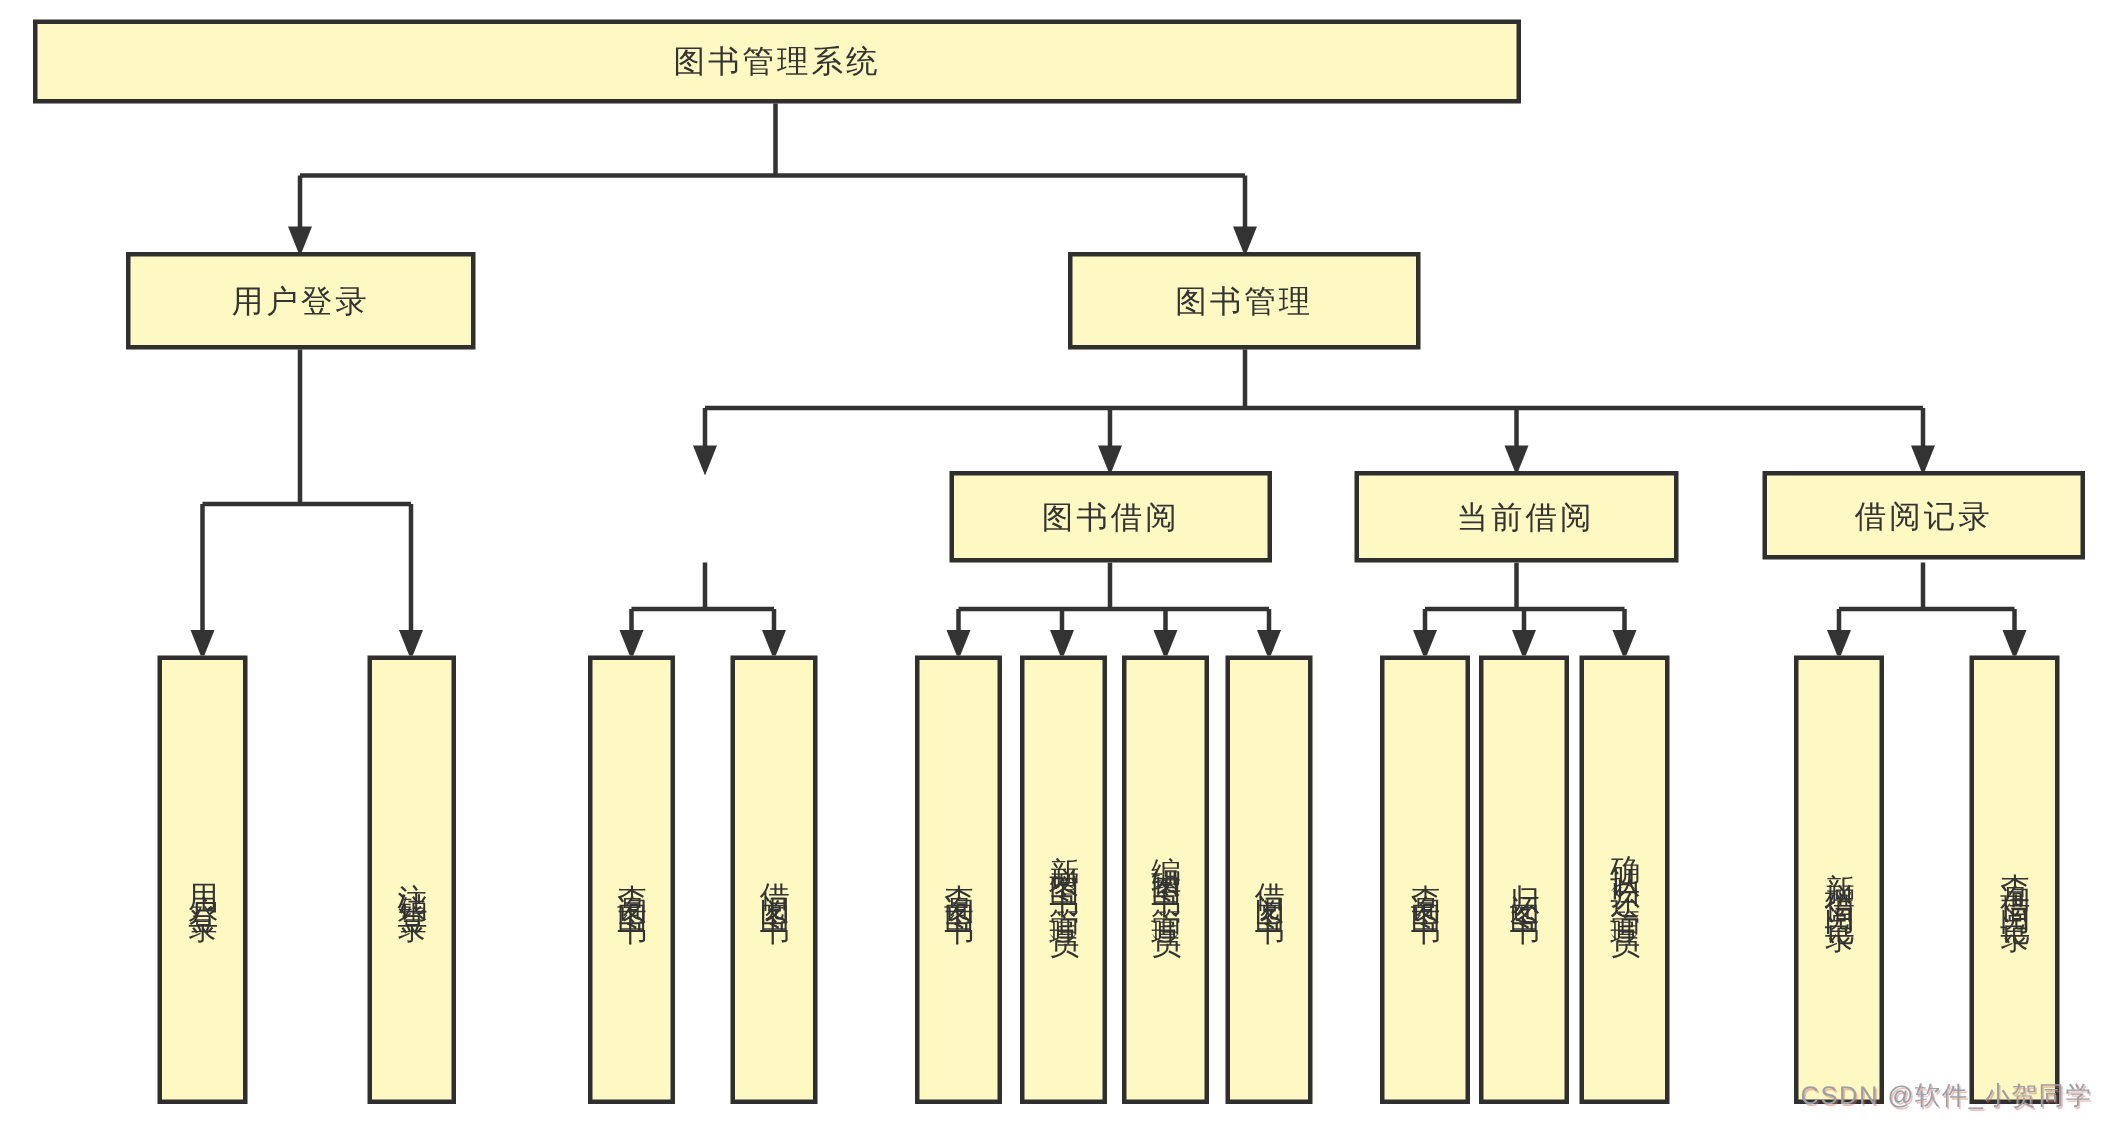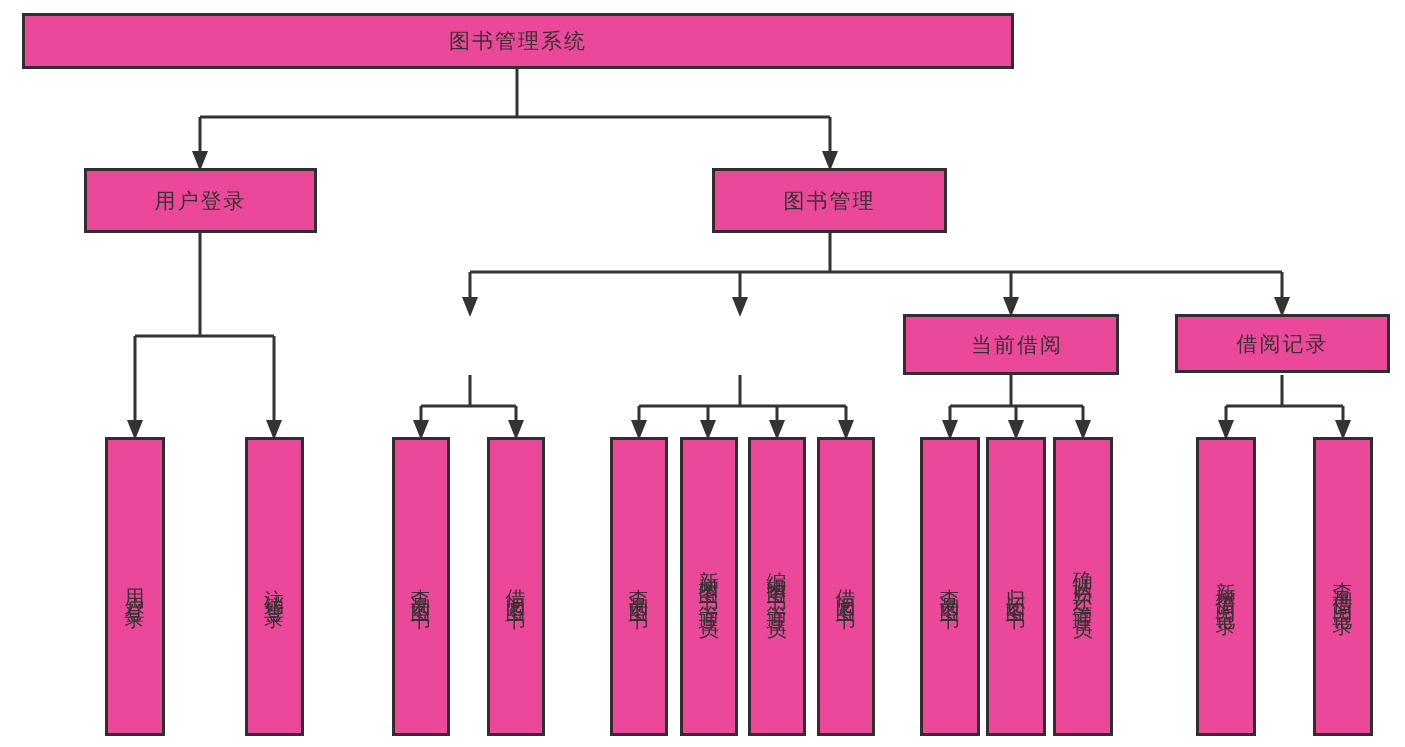--- a/index.html
+++ b/index.html
@@ -17,21 +17,21 @@
   }
   #connectors {
     position: absolute;
     left: 0;
     top: 0;
     z-index: 1;
   }
   .box {
     position: absolute;
     box-sizing: border-box;
-    background: #ec4899;
+    background: #fef9c3;
     border: 3px solid #2f2f2f;
     color: #333333;
     display: flex;
     align-items: center;
     justify-content: center;
     z-index: 2;
     text-align: center;
   }
   .h {
     font-size: 21px;
@@ -100,20 +100,21 @@
       <polygon points="1218,420 1234,420 1226,440"></polygon>
       <polygon points="1335,420 1351,420 1343,440"></polygon>
     </g>
   </svg>
 
   <div class="box h" style="left:22px; top:13px; width:992px; height:56px;">图书管理系统</div>
 
   <div class="box h" style="left:84px; top:168px; width:233px; height:65px;">用户登录</div>
   <div class="box h" style="left:712px; top:168px; width:235px; height:65px;">图书管理</div>
 
+  <div class="box h" style="left:633px; top:314px; width:215px; height:61px;">图书借阅</div>
   <div class="box h" style="left:903px; top:314px; width:216px; height:61px;padding-left:12px;">当前借阅</div>
   <div class="box h" style="left:1175px; top:314px; width:215px; height:59px;">借阅记录</div>
 
   <div class="box v" style="left:105px; top:437px; width:60px; height:299px;">用户登录</div>
   <div class="box v" style="left:245px; top:437px; width:59px; height:299px;">注销登录</div>
 
   <div class="box v" style="left:392px; top:437px; width:58px; height:299px;">查询图书</div>
   <div class="box v" style="left:487px; top:437px; width:58px; height:299px;">借阅图书</div>
 
   <div class="box v" style="left:610px; top:437px; width:58px; height:299px;">查询图书</div>
@@ -121,14 +122,15 @@
   <div class="box v" style="left:748px; top:437px; width:58px; height:299px;">编辑图书（管理员）</div>
   <div class="box v" style="left:817px; top:437px; width:58px; height:299px;">借阅图书</div>
 
   <div class="box v" style="left:920px; top:437px; width:60px; height:299px;">查询图书</div>
   <div class="box v" style="left:986px; top:437px; width:60px; height:299px;">归还图书</div>
   <div class="box v" style="left:1053px; top:437px; width:60px; height:299px;">确认归还（管理员）</div>
 
   <div class="box v" style="left:1196px; top:437px; width:60px; height:299px;">新增借阅记录</div>
   <div class="box v" style="left:1313px; top:437px; width:60px; height:299px;">查询借阅记录</div>
 
+  <div class="watermark">CSDN @软件_小贺同学</div>
 
 </div>
 
 </body></html>

